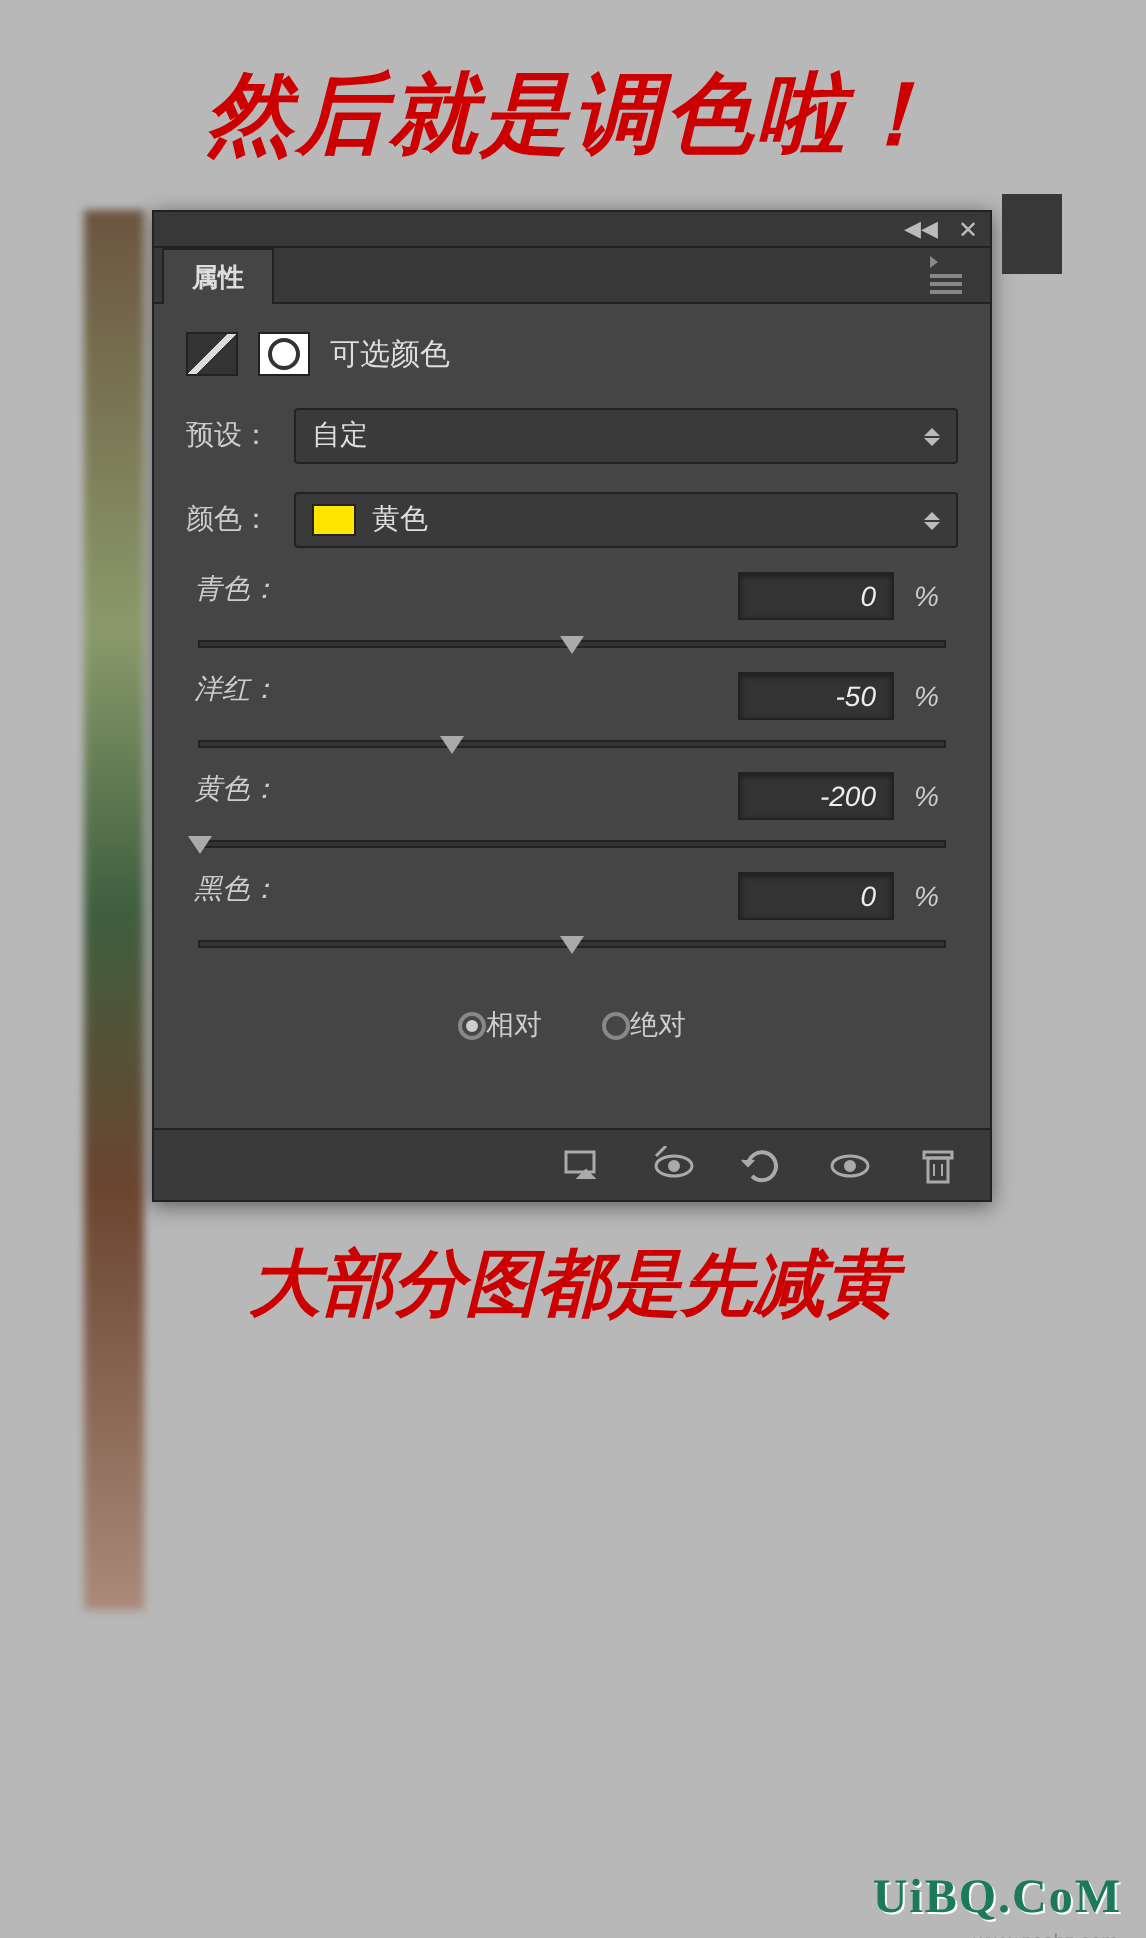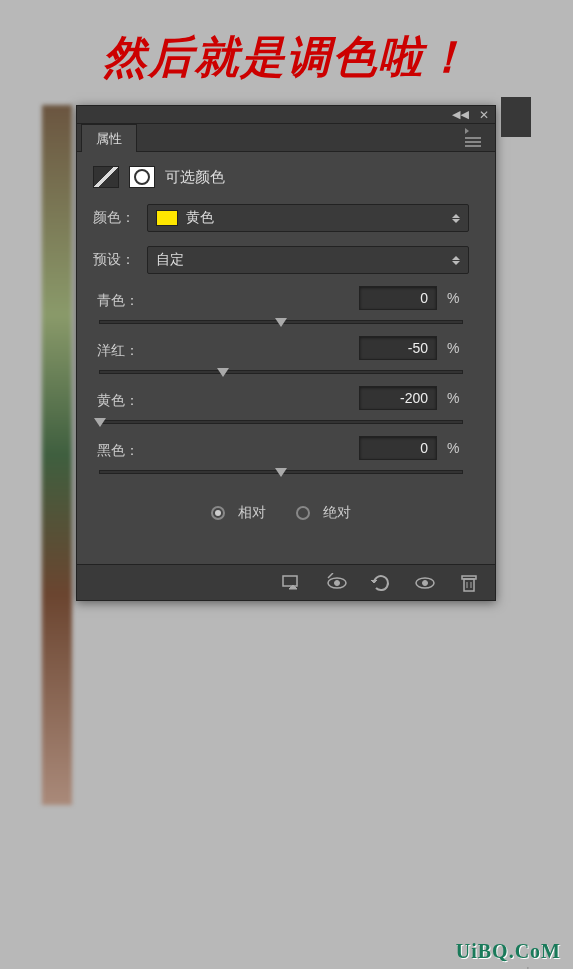--- a/index.html
+++ b/index.html
@@ -80,34 +80,35 @@
   }
   .tab {
     background: #454545;
     color: #ddd;
     font-size: 13px;
     padding: 5px 14px 4px 14px;
     border: 1px solid #222;
     border-bottom: none;
     position: relative;
     top: 1px;
+    font-weight: bold;
   }
   .panel-menu {
     width: 24px;
     height: 20px;
     display: flex;
     flex-direction: column;
     justify-content: center;
     gap: 2px;
     margin: 0 6px 4px 0;
   }
   .panel-menu span { height: 2px; background: #888; display: block; width: 16px; }
   .panel-menu .tri { width: 0; height: 0; border-left: 4px solid #888; border-top: 3px solid transparent; border-bottom: 3px solid transparent; background:none; margin-bottom:1px;}
   .panel-body {
-    padding: 10px 20px 16px 10px;
+    padding: 10px 10px 16px 10px;
   }
   .adj-header {
     display: flex;
     align-items: center;
     gap: 10px;
     padding: 4px 4px 12px 6px;
   }
   .adj-icon-sc {
     width: 26px; height: 22px;
     background: linear-gradient(135deg,#333 0%,#333 45%,#ddd 45%,#ddd 55%,#333 55%);
@@ -162,22 +163,23 @@
   }
   .select-arrows span {
     width:0;height:0;border-left:4px solid transparent;border-right:4px solid transparent;
   }
   .select-arrows .up { border-bottom:4px solid #bbb; }
   .select-arrows .dn { border-top:4px solid #bbb; }
   .slider-block {
     padding: 2px 10px 6px 10px;
   }
   .slider-row {
-    display:flex; align-items:flex-end; color:#ccc; font-size:14px;
+    display:flex; align-items:flex-start; color:#ccc; font-size:14px;
     justify-content: space-between;
+    font-style: italic;
   }
   .slider-val {
     display:flex; align-items:center; gap:10px;
   }
   .numbox {
     width: 78px; height:24px;
     background: #333;
     border: 1px solid #222;
     color: #eee;
     font-size: 14px;
@@ -202,21 +204,21 @@
     border-right:6px solid transparent;
     border-top:9px solid #aaa;
     transform: translateX(-50%);
   }
   .radio-row {
     display:flex; justify-content:center; gap:30px;
     padding: 20px 0 26px 0;
     color:#ccc; font-size:14px;
   }
   .radio {
-    display:flex; align-items:center; gap:13px;
+    display:flex; align-items:center; gap:0;
   }
   .radio-circle {
     width:14px;height:14px;border-radius:50%;
     border:2px solid #888;
     display:flex;align-items:center;justify-content:center;
   }
   .radio-circle.on::after {
     content:""; width:6px;height:6px;border-radius:50%;background:#ccc;
   }
   .panel-footer {
@@ -225,21 +227,21 @@
     border-top:1px solid #222;
     display:flex;align-items:center;justify-content:flex-end;
     gap:20px;padding:0 14px;
   }
   .ficon { width:24px;height:20px;position:relative; }
   .ficon svg { width:100%;height:100%; fill:#aaa; stroke:#aaa; }
   .watermark {
     position:absolute;
     right:12px;bottom:6px;
     color:#1a7a5a;
-    font-size:20px;
+    font-size:24px;
     font-family: "Comic Sans MS", cursive;
     font-weight:bold;
     text-shadow: 1px 1px 0 #fff;
     letter-spacing:1px;
   }
   .watermark-small {
     position:absolute;
     right:14px;bottom:-8px;
     color:#888;font-size:10px;
   }
@@ -269,46 +271,46 @@
     </div>
 
     <div class="panel-body">
       <div class="adj-header">
         <div class="adj-icon-sc"></div>
         <div class="adj-icon-mask"></div>
         <div class="adj-title">可选颜色</div>
       </div>
 
       <div class="row">
+        <div class="row-label">预设：</div>
+        <div class="select">
+          <div class="select-left">
+              <span>自定</span>
+            </div>
+          <div class="select-arrows">
+              <span class="up"></span>
+              <span class="dn"></span>
+            </div>
+        </div>
+      </div>
+
+      <div class="row">
         <div class="row-label">颜色：</div>
         <div class="select">
           <div class="select-left">
             <div class="swatch" id="swatch" style="background: rgb(255, 230, 0);"></div>
             <span>黄色</span>
           </div>
           <div class="select-arrows">
               <span class="up"></span>
               <span class="dn"></span>
             </div>
         </div>
       </div>
 
-      <div class="row">
-        <div class="row-label">预设：</div>
-        <div class="select">
-          <div class="select-left">
-              <span>自定</span>
-            </div>
-          <div class="select-arrows">
-              <span class="up"></span>
-              <span class="dn"></span>
-            </div>
-        </div>
-      </div>
-
       <div id="sliders">
           <div class="slider-block">
             <div class="slider-row">
               <span>青色：</span>
               <div class="slider-val">
                 <div class="numbox">0</div>
                 <span class="pct">%</span>
               </div>
             </div>
             <div class="track">
@@ -397,16 +399,17 @@
             <rect x="5" y="3" width="14" height="3" fill="none" stroke="#aaa" stroke-width="1.5"></rect>
             <line x1="10" y1="9" x2="10" y2="15" stroke="#aaa"></line>
             <line x1="14" y1="9" x2="14" y2="15" stroke="#aaa"></line>
           </svg>
       </div>
     </div>
   </div>
 </div>
 
 <div class="bottom-caption">
+  <div>大部分图都是先减黄</div>
 </div>
 
 <div class="watermark">UiBQ.CoM</div>
 <div class="watermark-small">www.psahz.com</div>
 
 </body></html>

